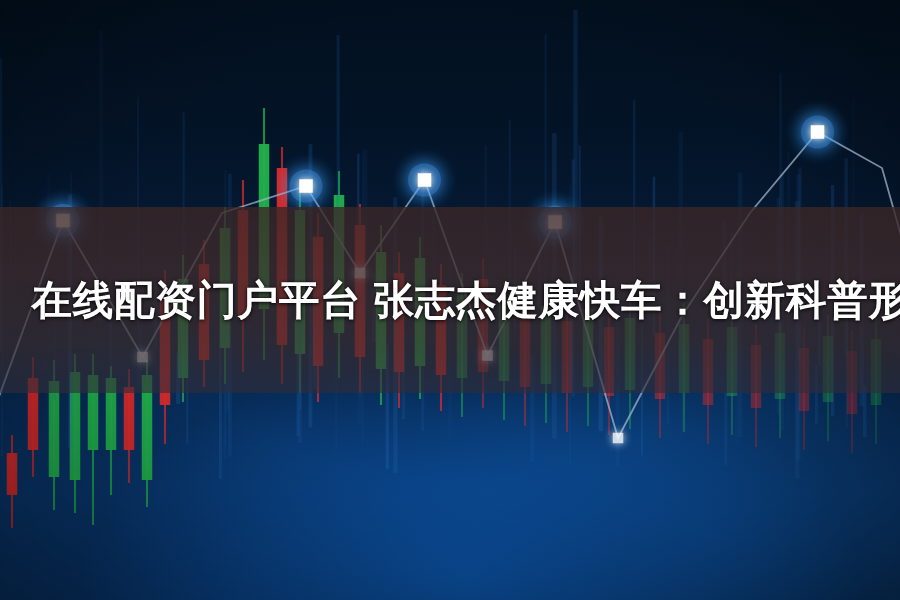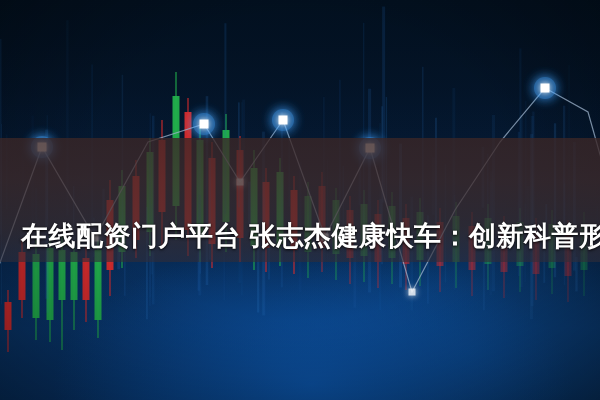--- a/index.html
+++ b/index.html
@@ -36,21 +36,20 @@
       rgba(58,38,38,0.80) 0%,
       rgba(62,42,42,0.76) 35%,
       rgba(58,44,46,0.70) 72%,
       rgba(48,44,56,0.62) 100%);
     mix-blend-mode:normal;
   }
   .band-inner{
     position:absolute;left:0;top:138px;width:600px;height:124px;
     display:flex;flex-direction:column;align-items:center;justify-content:center;
     gap:2px;
-    margin-top:36px;
   }
   .title-line{
     color:#ffffff;
     font-size:27px;
     font-weight:bold;
     letter-spacing:0.5px;
     line-height:44px;
     white-space:nowrap;
     text-shadow:0 1px 3px rgba(0,0,0,0.85), 0 0 1px rgba(0,0,0,0.9);
   }

